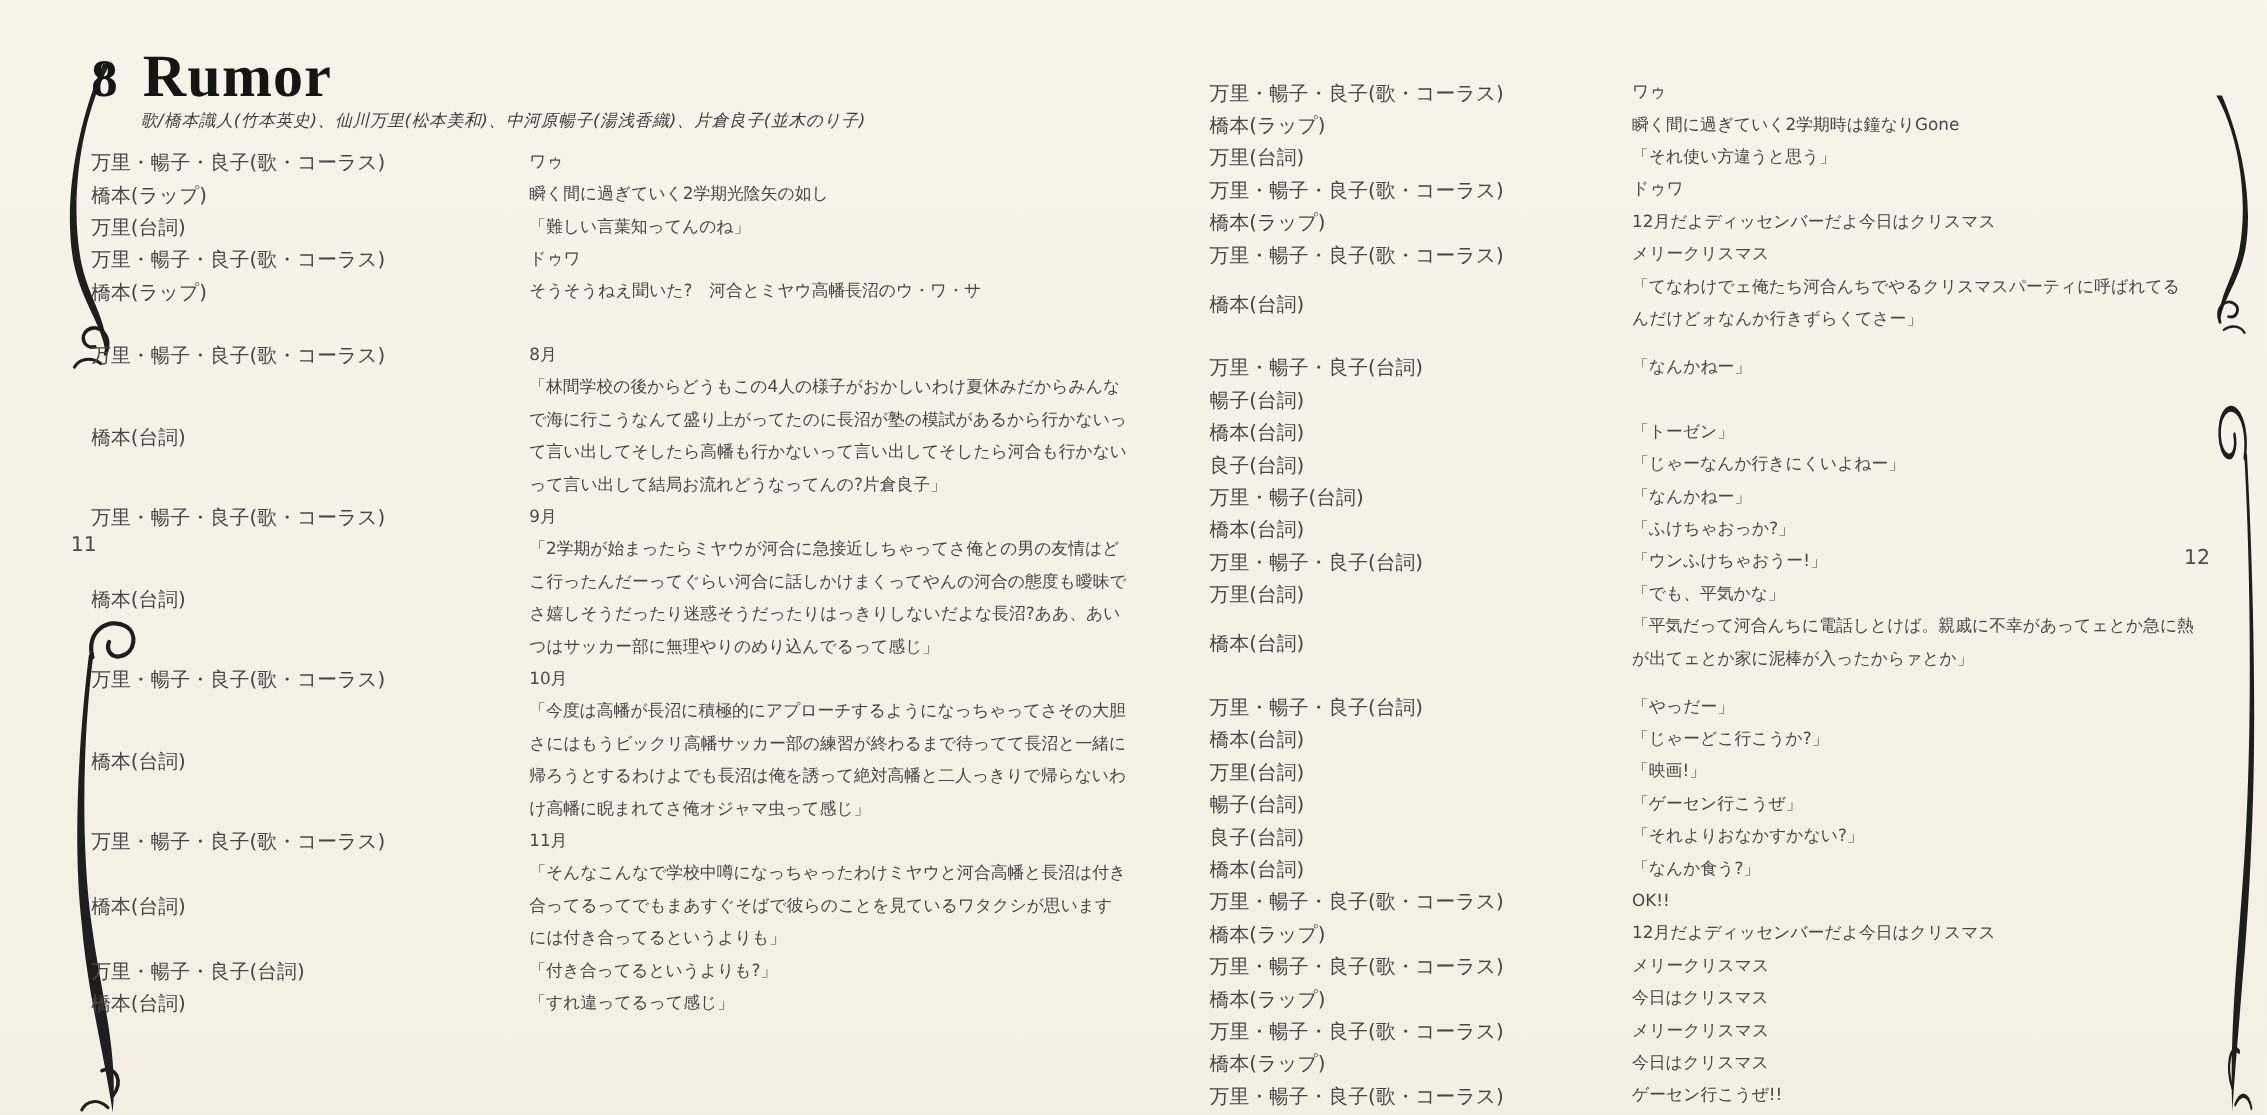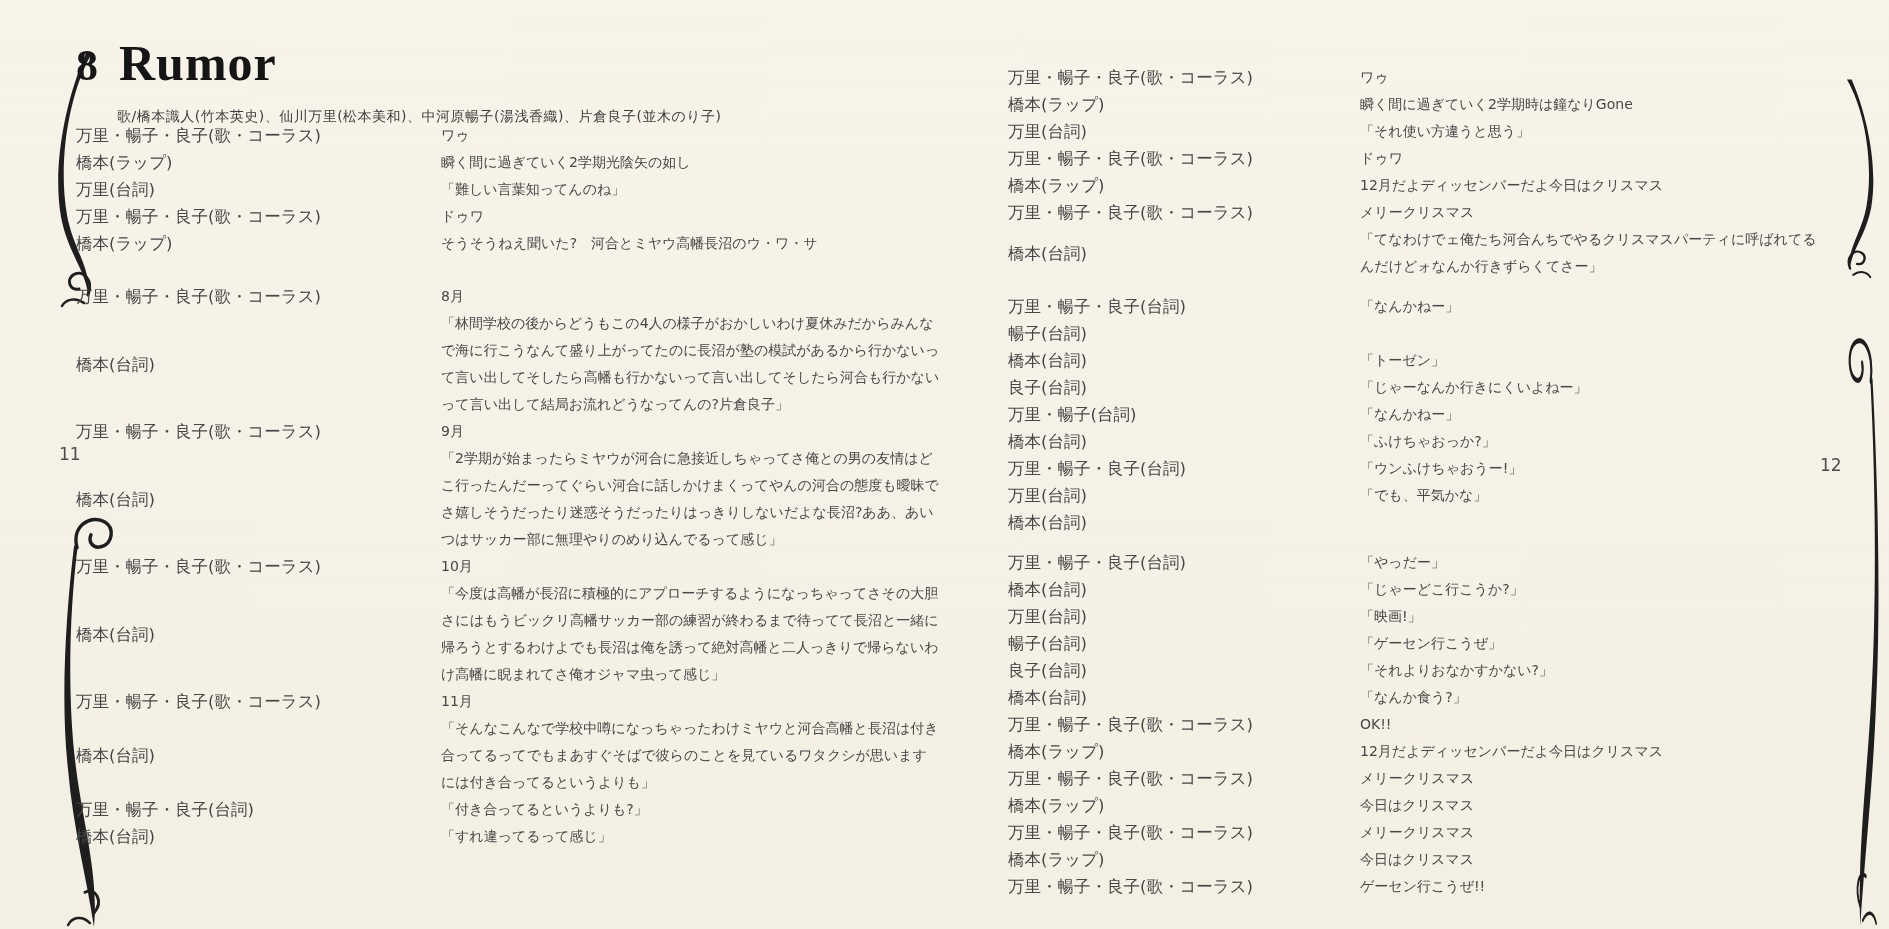--- a/index.html
+++ b/index.html
@@ -13,22 +13,22 @@
   .title-row { position:absolute; left:76px; top:38px; display:flex; align-items:baseline; }
   .track-num {
     font-family:"Liberation Serif", serif; font-weight:bold;
     font-size:44px; color:#151515; line-height:1;
   }
   .track-title {
     font-family:"Liberation Serif", serif; font-weight:bold;
     font-size:50px; color:#151515; line-height:1; margin-left:21px; letter-spacing:1px;
   }
   .credit-line {
-    position:absolute; left:117px; top:108px;
-    font-size:14px; color:#3d3d3d; letter-spacing:0.5px; white-space:nowrap;
+    position:absolute; left:117px; top:92px;
+    font-size:14px; color:#3d3d3d; letter-spacing:0.5px; white-space:nowrap;font-style:italic;
   }
   
   .lines { position:absolute; display:flex; flex-direction:column; }
   #left-lines  { left:76px;  top:122px; width:880px; }
   #right-lines { left:1008px; top:64px; width:840px; }
   .line-row { display:flex; align-items:center; }
   .speaker {
     flex:0 0 365px; font-size:16.5px; line-height:27px; color:#464646; white-space:nowrap;
   }
   #right-lines .speaker { flex-basis:352px; }
@@ -205,20 +205,21 @@
       <div class="line-row">
     <div class="speaker">万里・暢子・良子(台詞)</div>
     <div class="text">「ウンふけちゃおうー!」</div>
   </div>
       <div class="line-row">
     <div class="speaker">万里(台詞)</div>
     <div class="text">「でも、平気かな」</div>
   </div>
       <div class="line-row">
     <div class="speaker">橋本(台詞)</div>
+    <div class="text">「平気だって河合んちに電話しとけば。親戚に不幸があってェとか急に熱が出てェとか家に泥棒が入ったからァとか」</div>
   </div>
       <div class="line-row gap">
     <div class="speaker">万里・暢子・良子(台詞)</div>
     <div class="text">「やっだー」</div>
   </div>
       <div class="line-row">
     <div class="speaker">橋本(台詞)</div>
     <div class="text">「じゃーどこ行こうか?」</div>
   </div>
       <div class="line-row">

